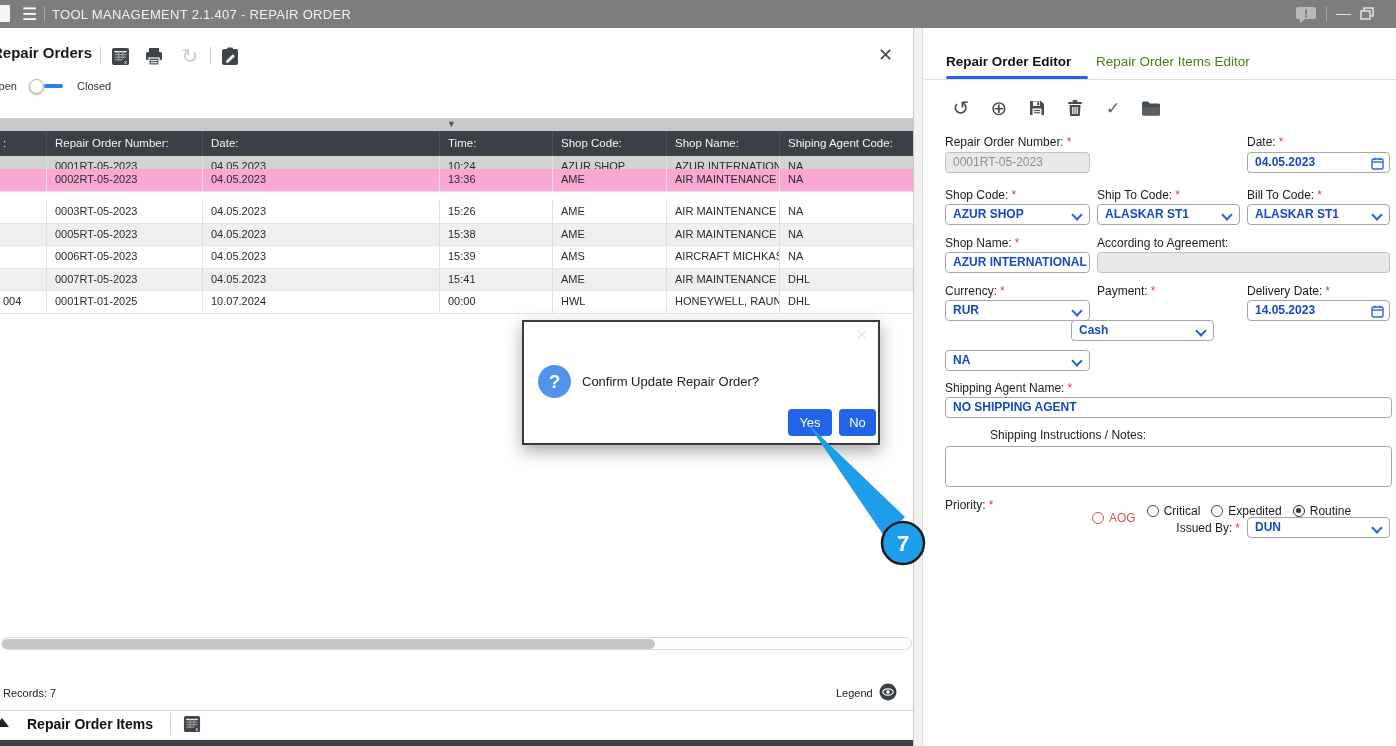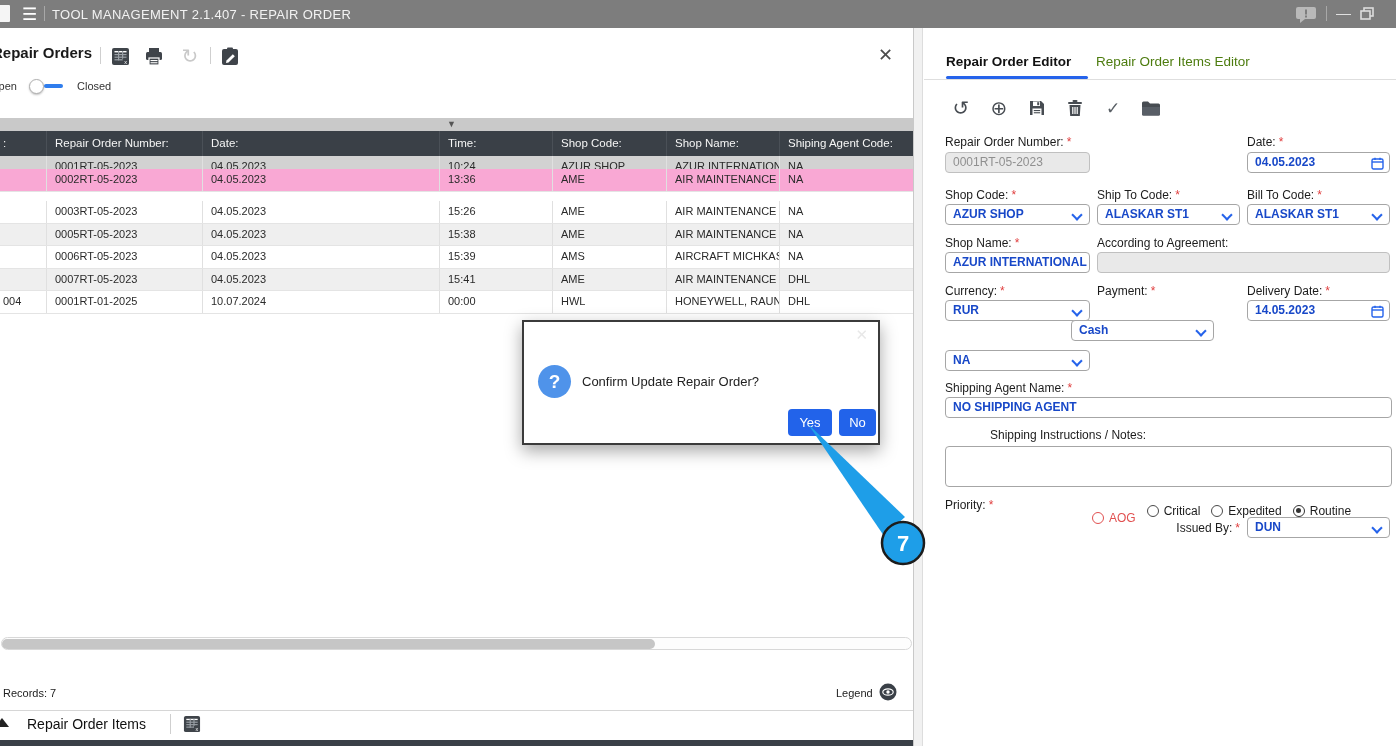--- a/index.html
+++ b/index.html
@@ -31,21 +31,21 @@
   .grow{left:0;width:913px;height:22.5px;display:flex;border-bottom:1px solid #e4e4e4;box-sizing:border-box;}
   .grow .gc{font-size:11px;color:#2a2a2a;line-height:21px;padding-left:8px;box-sizing:border-box;border-right:1px solid #e0e0e0;white-space:nowrap;overflow:hidden;}
   .c0{width:47px;padding-left:3px!important;}
   .c1{width:156px;}.c2{width:237px;}.c3{width:113px;}.c4{width:114px;}.c5{width:113px;}
   .c6{flex:1;border-right:none!important;}
   
   .hs-track{left:1px;top:637px;width:911px;height:13px;border:1px solid #d8d8d8;border-radius:7px;background:#fdfdfd;box-sizing:border-box;}
   .hs-thumb{left:2px;top:639px;width:653px;height:10px;border-radius:5px;background:#c6c6c6;}
   .status-txt{font-size:11px;color:#222;white-space:nowrap;}
   .divider{left:0;top:710px;width:913px;height:1px;background:#d6d6d6;}
-  .items-title{left:27px;top:716px;font-size:14px;font-weight:normal;color:#111;white-space:nowrap;}
+  .items-title{left:27px;top:716px;font-size:14px;font-weight:bold;color:#111;white-space:nowrap;}
   .bottom-strip{left:0;top:740px;width:913px;height:6px;background:#3a4047;}
   .gutter{left:913px;top:28px;width:10px;height:718px;background:#f1f1f1;border-left:1px solid #c9c9c9;border-right:1px solid #dddddd;box-sizing:border-box;}
   
   .tabline{left:924px;top:79px;width:472px;height:1px;background:#dedede;}
   .tab-active{left:946px;top:54px;font-size:13.5px;font-weight:bold;color:#111;white-space:nowrap;}
   .tab-underline{left:946px;top:76px;width:142px;height:3px;background:#2563eb;border-radius:2px;}
   .tab-inactive{left:1096px;top:54px;font-size:13.5px;color:#4d7c0f;white-space:nowrap;}
   
   .lbl{font-size:12px;color:#1c1c1c;white-space:nowrap;}
   .req{color:#e03e3e;margin-left:3px;font-size:12px;}

